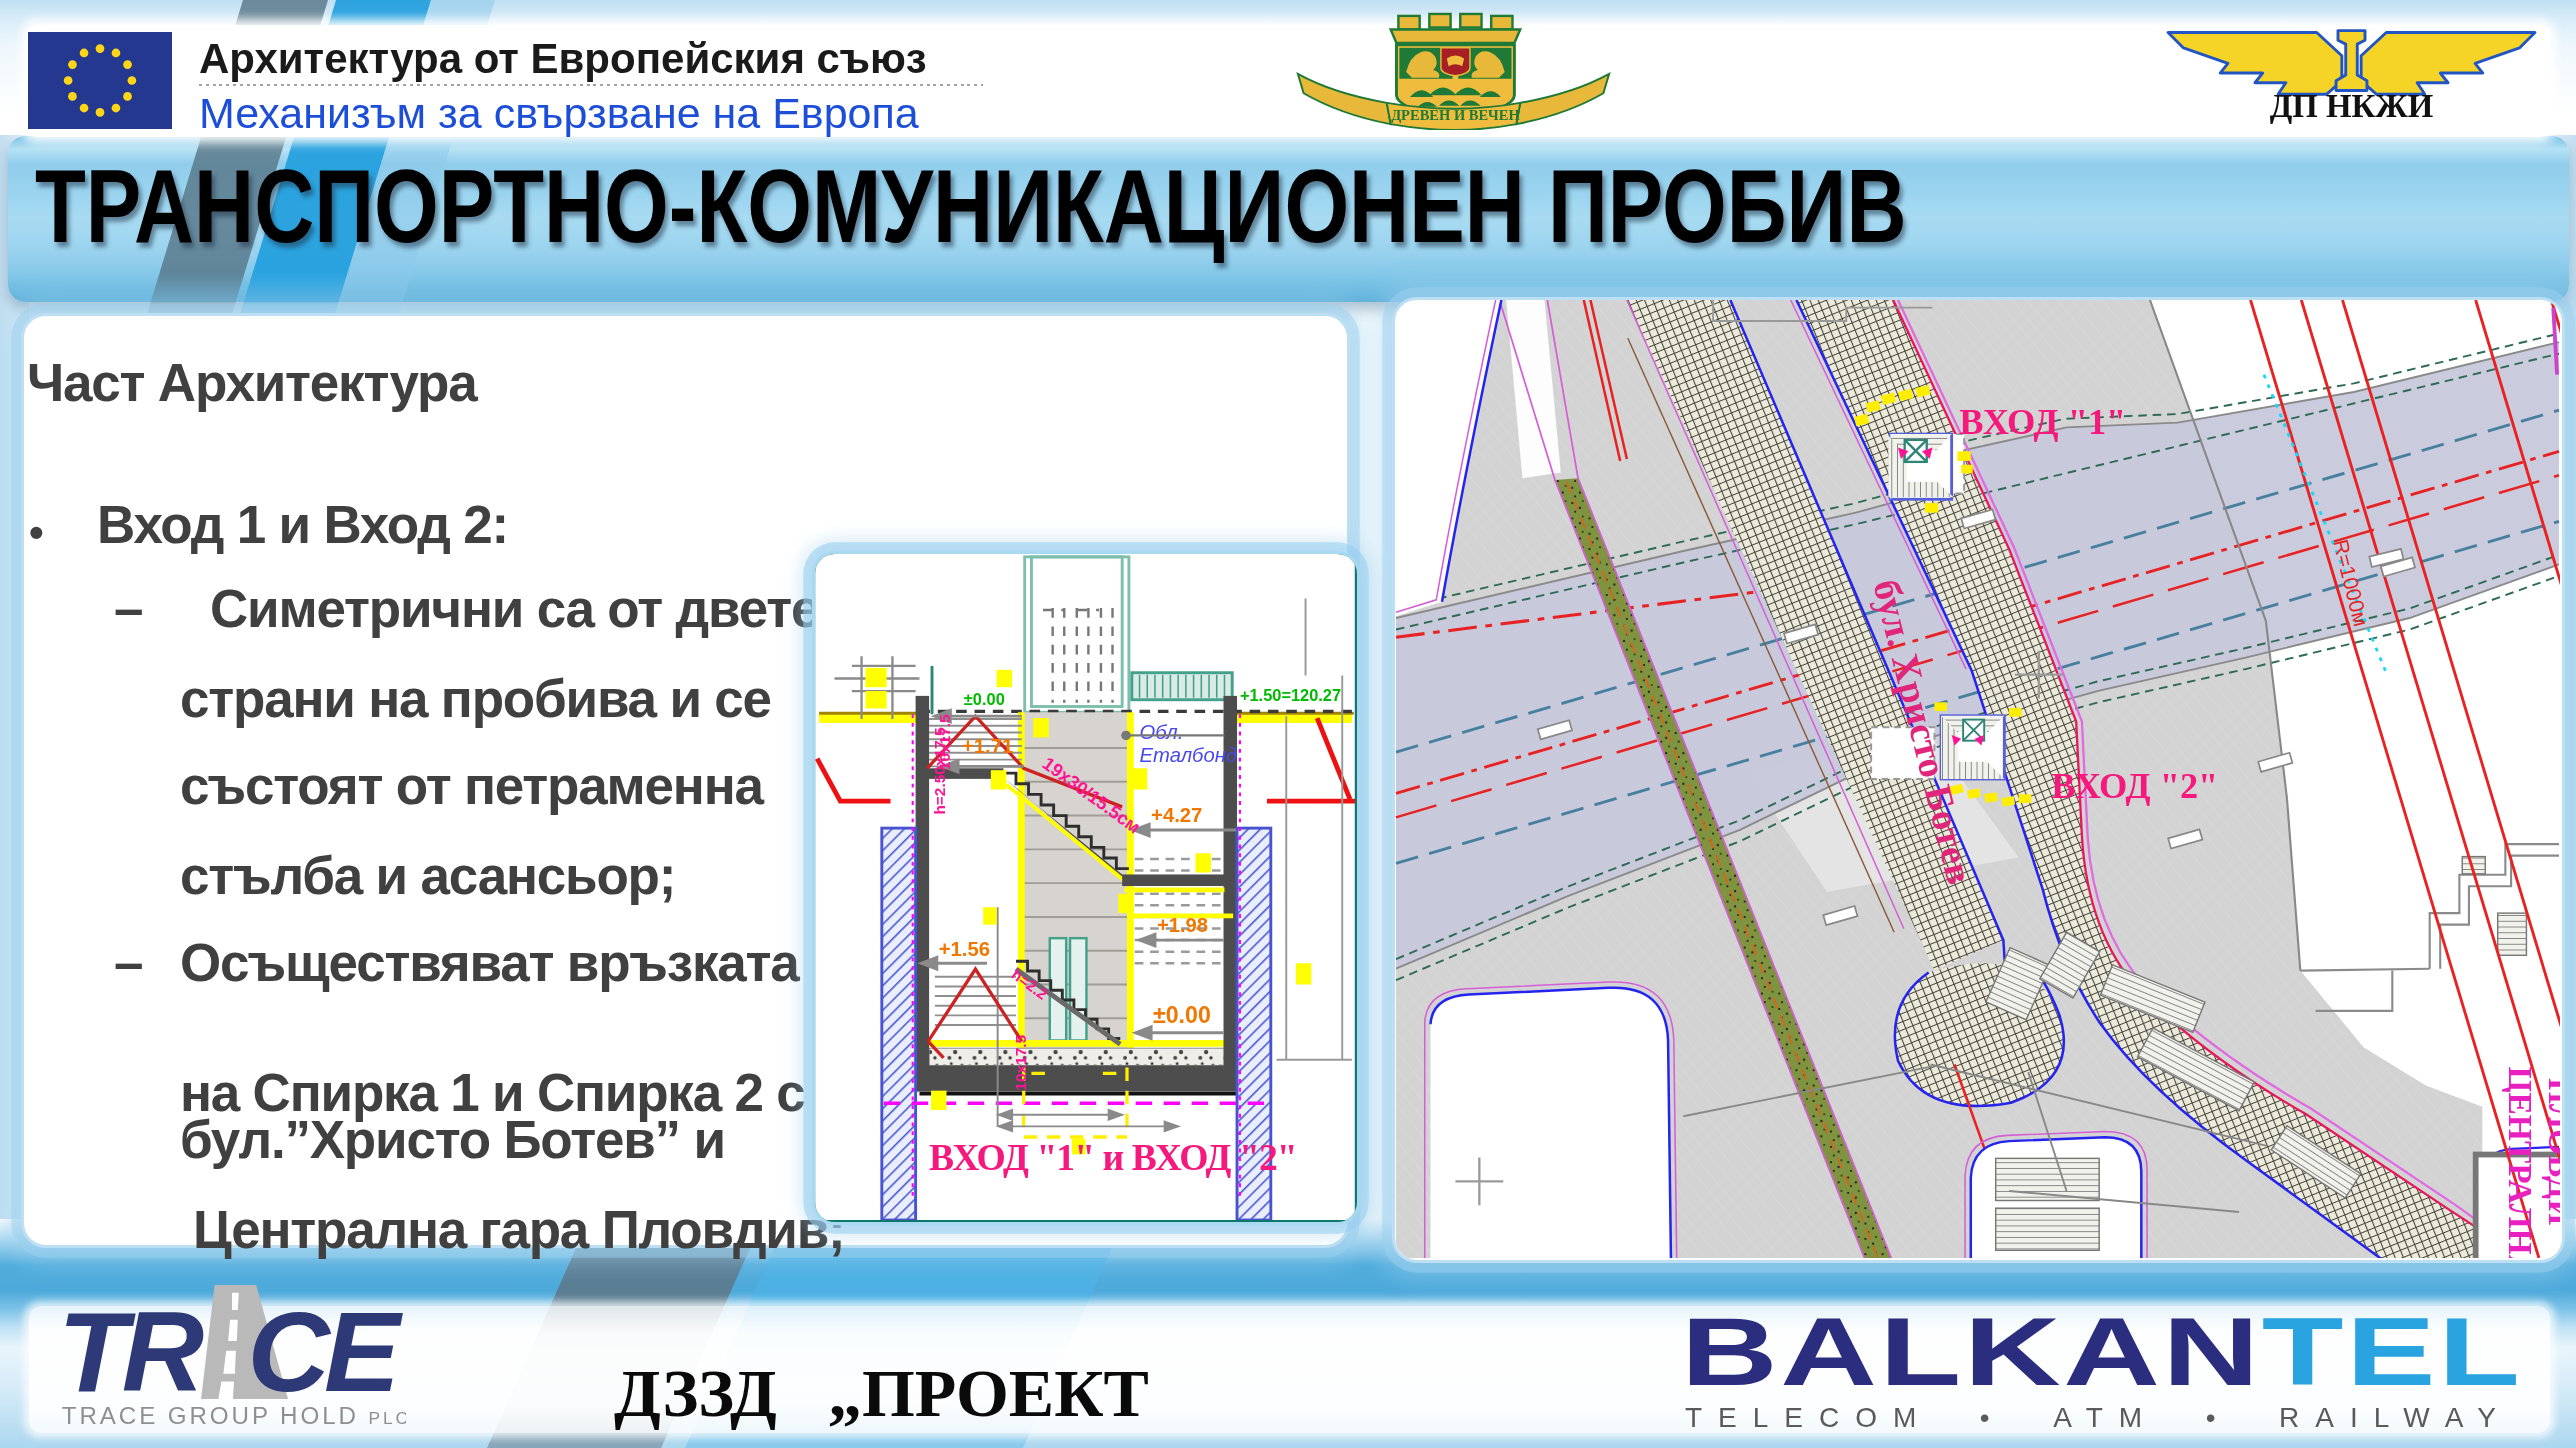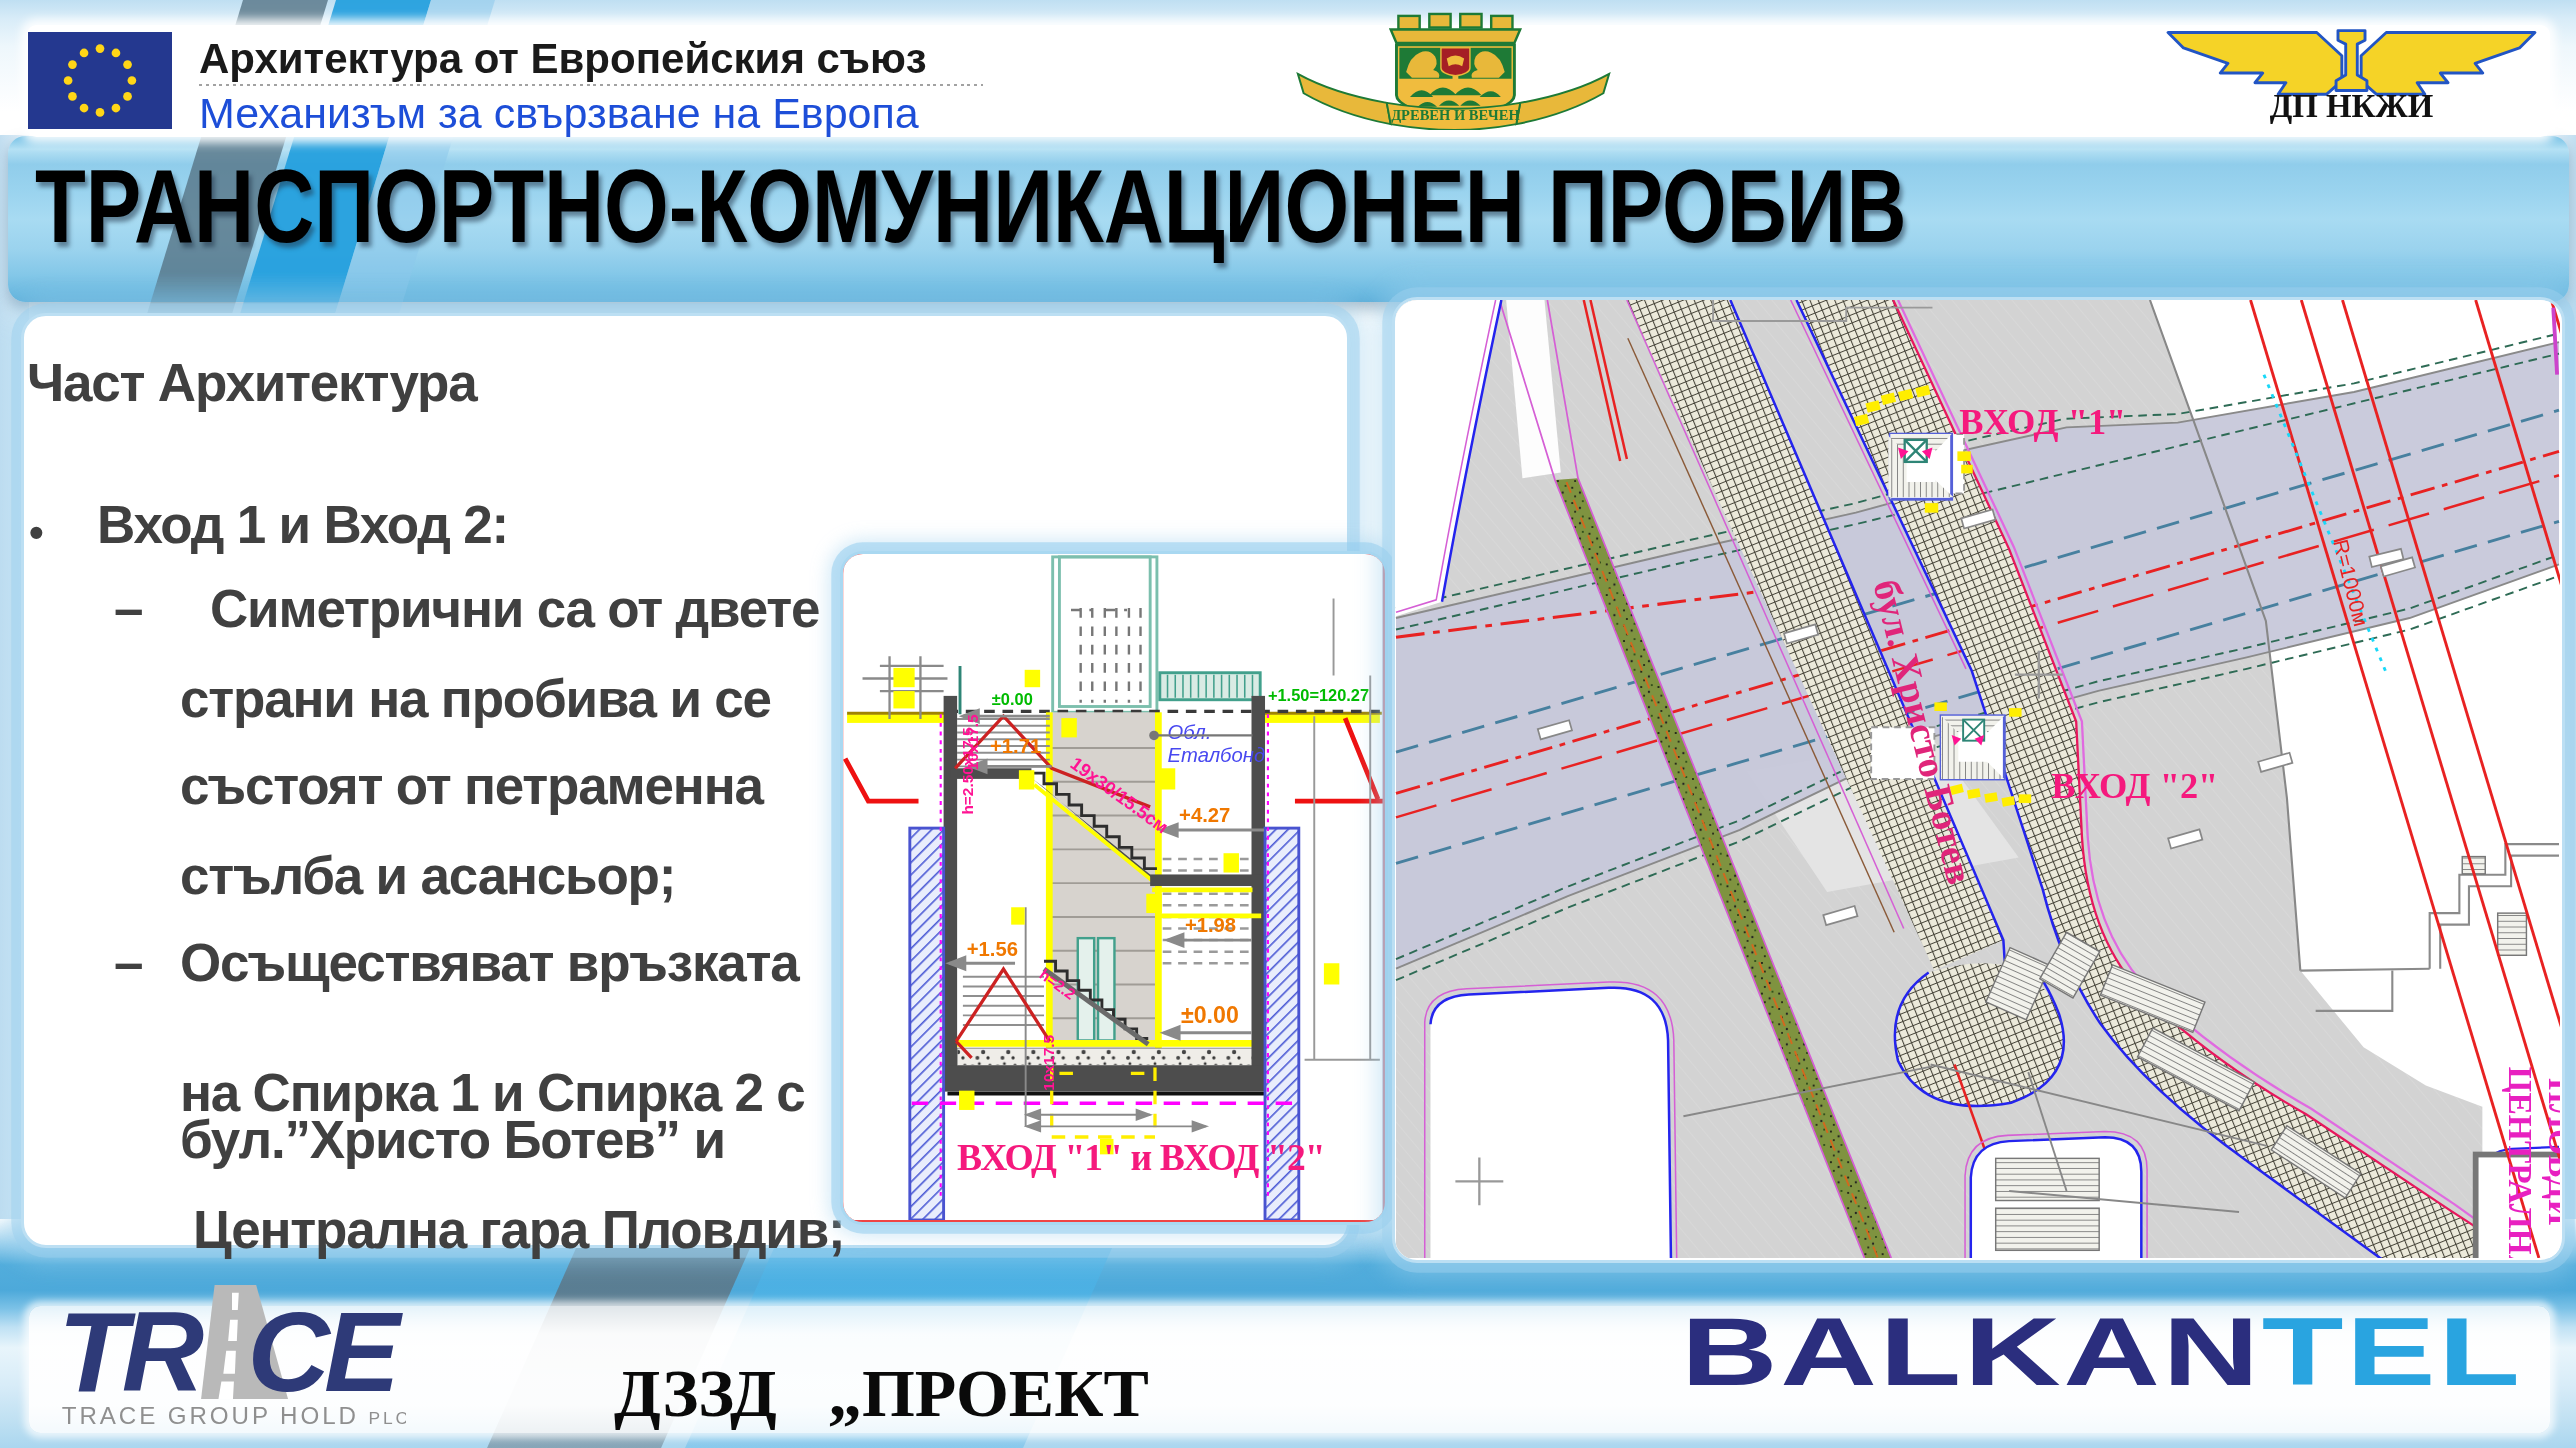--- a/index.html
+++ b/index.html
@@ -126,21 +126,21 @@
 <div class="abs bt" style="left:180px;top:670px;">страни на пробива и се</div>
 <div class="abs bt" style="left:180px;top:757px;">състоят от петраменна</div>
 <div class="abs bt" style="left:180px;top:847px;">стълба и асансьор;</div>
 
 <div class="abs bt" style="left:114px;top:934px;">–</div>
 <div class="abs bt" style="left:180px;top:934px;">Осъществяват връзката</div>
 <div class="abs bt" style="left:180px;top:1064px;">на Спирка 1 и Спирка 2 с</div>
 <div class="abs bt" style="left:180px;top:1111px;">бул.”Христо Ботев” и</div>
 <div class="abs bt" style="left:180px;top:1201px;margin-left:13px;">Централна гара Пловдив;</div>
 
-<div class="abs" style="left:840px;top:551px;width:548px;height:674px;background:#ef4444;border-radius:23px;border:3.9px solid #a9d8f1;box-shadow:0 0 0 8.7px rgba(150,205,238,.55),0 0 17.4px 11.6px rgba(150,205,238,.4);overflow:hidden;">
+<div class="abs" style="left:812px;top:551px;width:548px;height:674px;background:#0f766e;border-radius:23px;border:3.9px solid #a9d8f1;box-shadow:0 0 0 8.7px rgba(150,205,238,.55),0 0 17.4px 11.6px rgba(150,205,238,.4);overflow:hidden;">
 <svg width="540" height="666" viewBox="832 574 559 690" style="position:absolute;left:0;top:0;">
   <defs>
     <pattern id="bluehatch" width="9" height="9" patternTransform="rotate(45)" patternUnits="userSpaceOnUse">
       <rect width="9" height="9" fill="#e9edfc"></rect>
           <line x1="0" y1="0" x2="0" y2="9" stroke="#4f5ed6" stroke-width="3.4"></line>
     </pattern>
     <pattern id="speckle" width="26" height="22" patternUnits="userSpaceOnUse">
       <rect width="26" height="22" fill="#efedE8"></rect>
       <circle cx="4" cy="5" r="2" fill="#333"></circle>
           <circle cx="15" cy="12" r="2.2" fill="#444"></circle>
@@ -621,14 +621,15 @@
   <text x="0" y="118" font-size="118" font-weight="bold" font-style="italic" fill="#2e3a78" font-family="Liberation Sans,sans-serif" letter-spacing="-6">TR</text>
   <text x="196" y="118" font-size="118" font-weight="bold" font-style="italic" fill="#2e3a78" font-family="Liberation Sans,sans-serif" letter-spacing="-6">CE</text>
   <text x="4" y="152" font-size="25" fill="#8f8f8f" font-family="Liberation Sans,sans-serif" letter-spacing="3">TRACE GROUP HOLD <tspan font-size="18">PLC</tspan></text>
 </svg>
 </div>
 
 <div class="abs" style="left:614px;top:1354px;width:927px;font-size:68px;font-weight:bold;color:#0a0a0a;font-family:'Liberation Serif',serif;">ДЗЗД&nbsp;&nbsp;&nbsp;„ПРОЕКТ ПЛОВДИВ“</div>
 
 <div class="abs" style="left:1681px;top:1296px;width:850px;height:135px;">
   <div class="abs" style="left:0;top:0;font-size:97px;font-weight:bold;letter-spacing:1.9px;transform:scaleX(1.38);transform-origin:0 0;color:#2b2e7e;">BALKAN<span style="color:#29a4e0;">TEL</span></div>
+  <div class="abs" style="left:3.9px;top:106px;font-size:28px;color:#5a5a5a;letter-spacing:16px;">TELECOM&nbsp;&nbsp;•&nbsp;&nbsp;ATM&nbsp;&nbsp;•&nbsp;&nbsp;RAILWAY</div>
 </div>
 
 
 </body></html>

